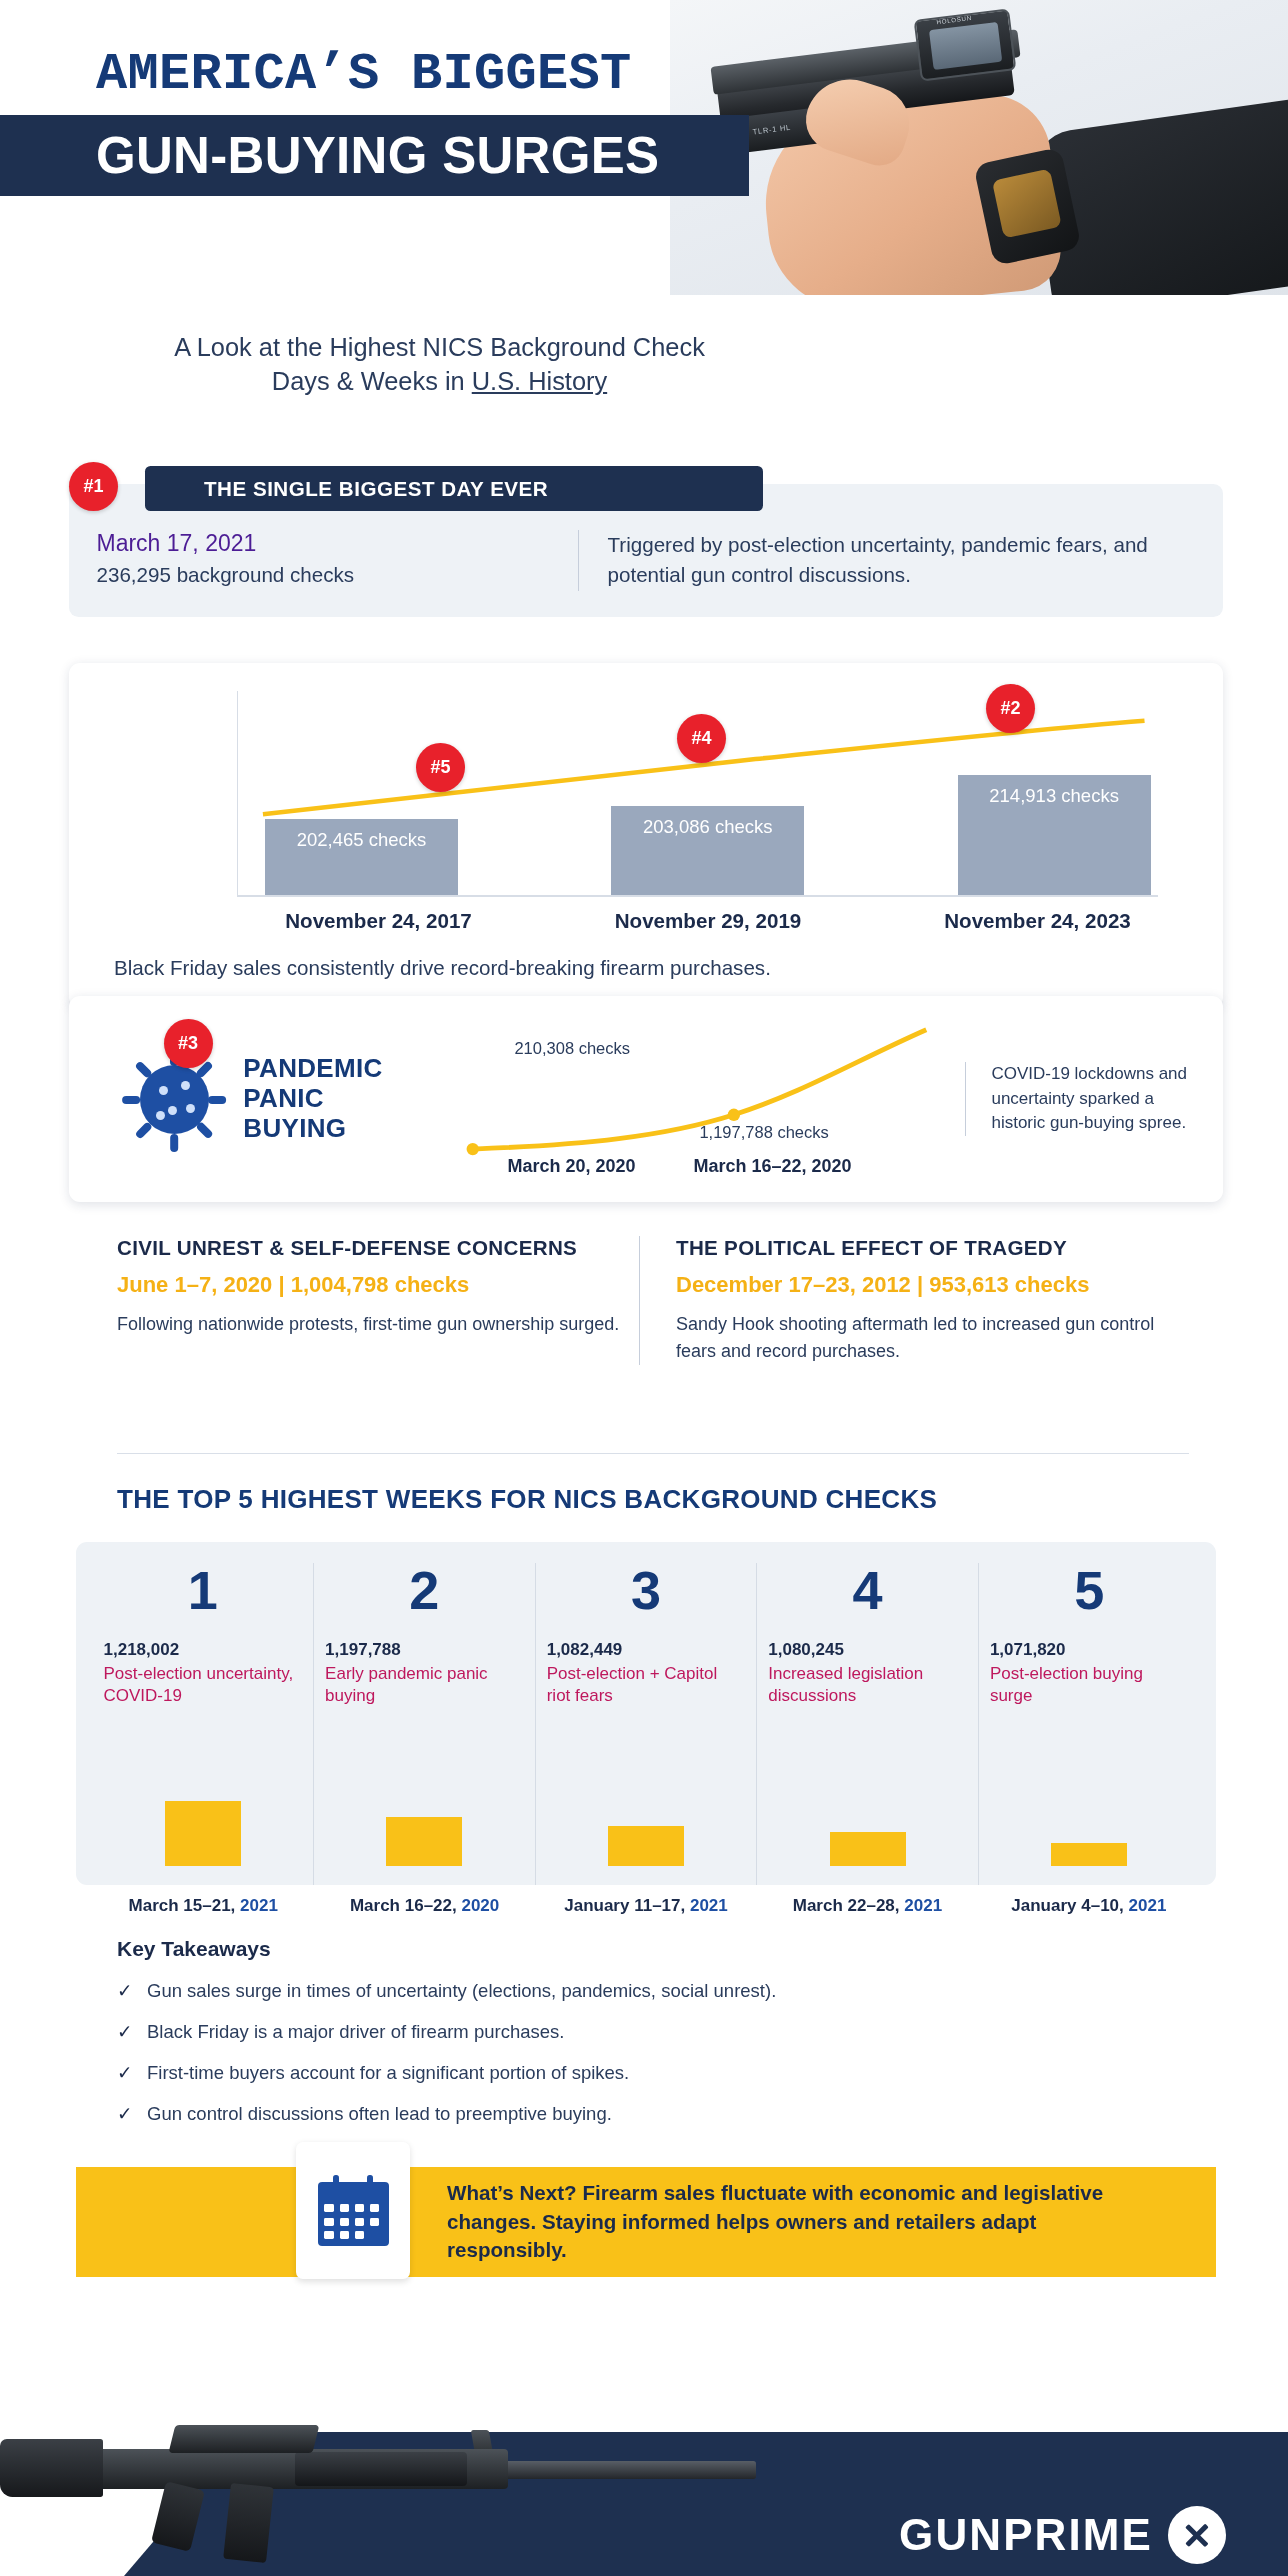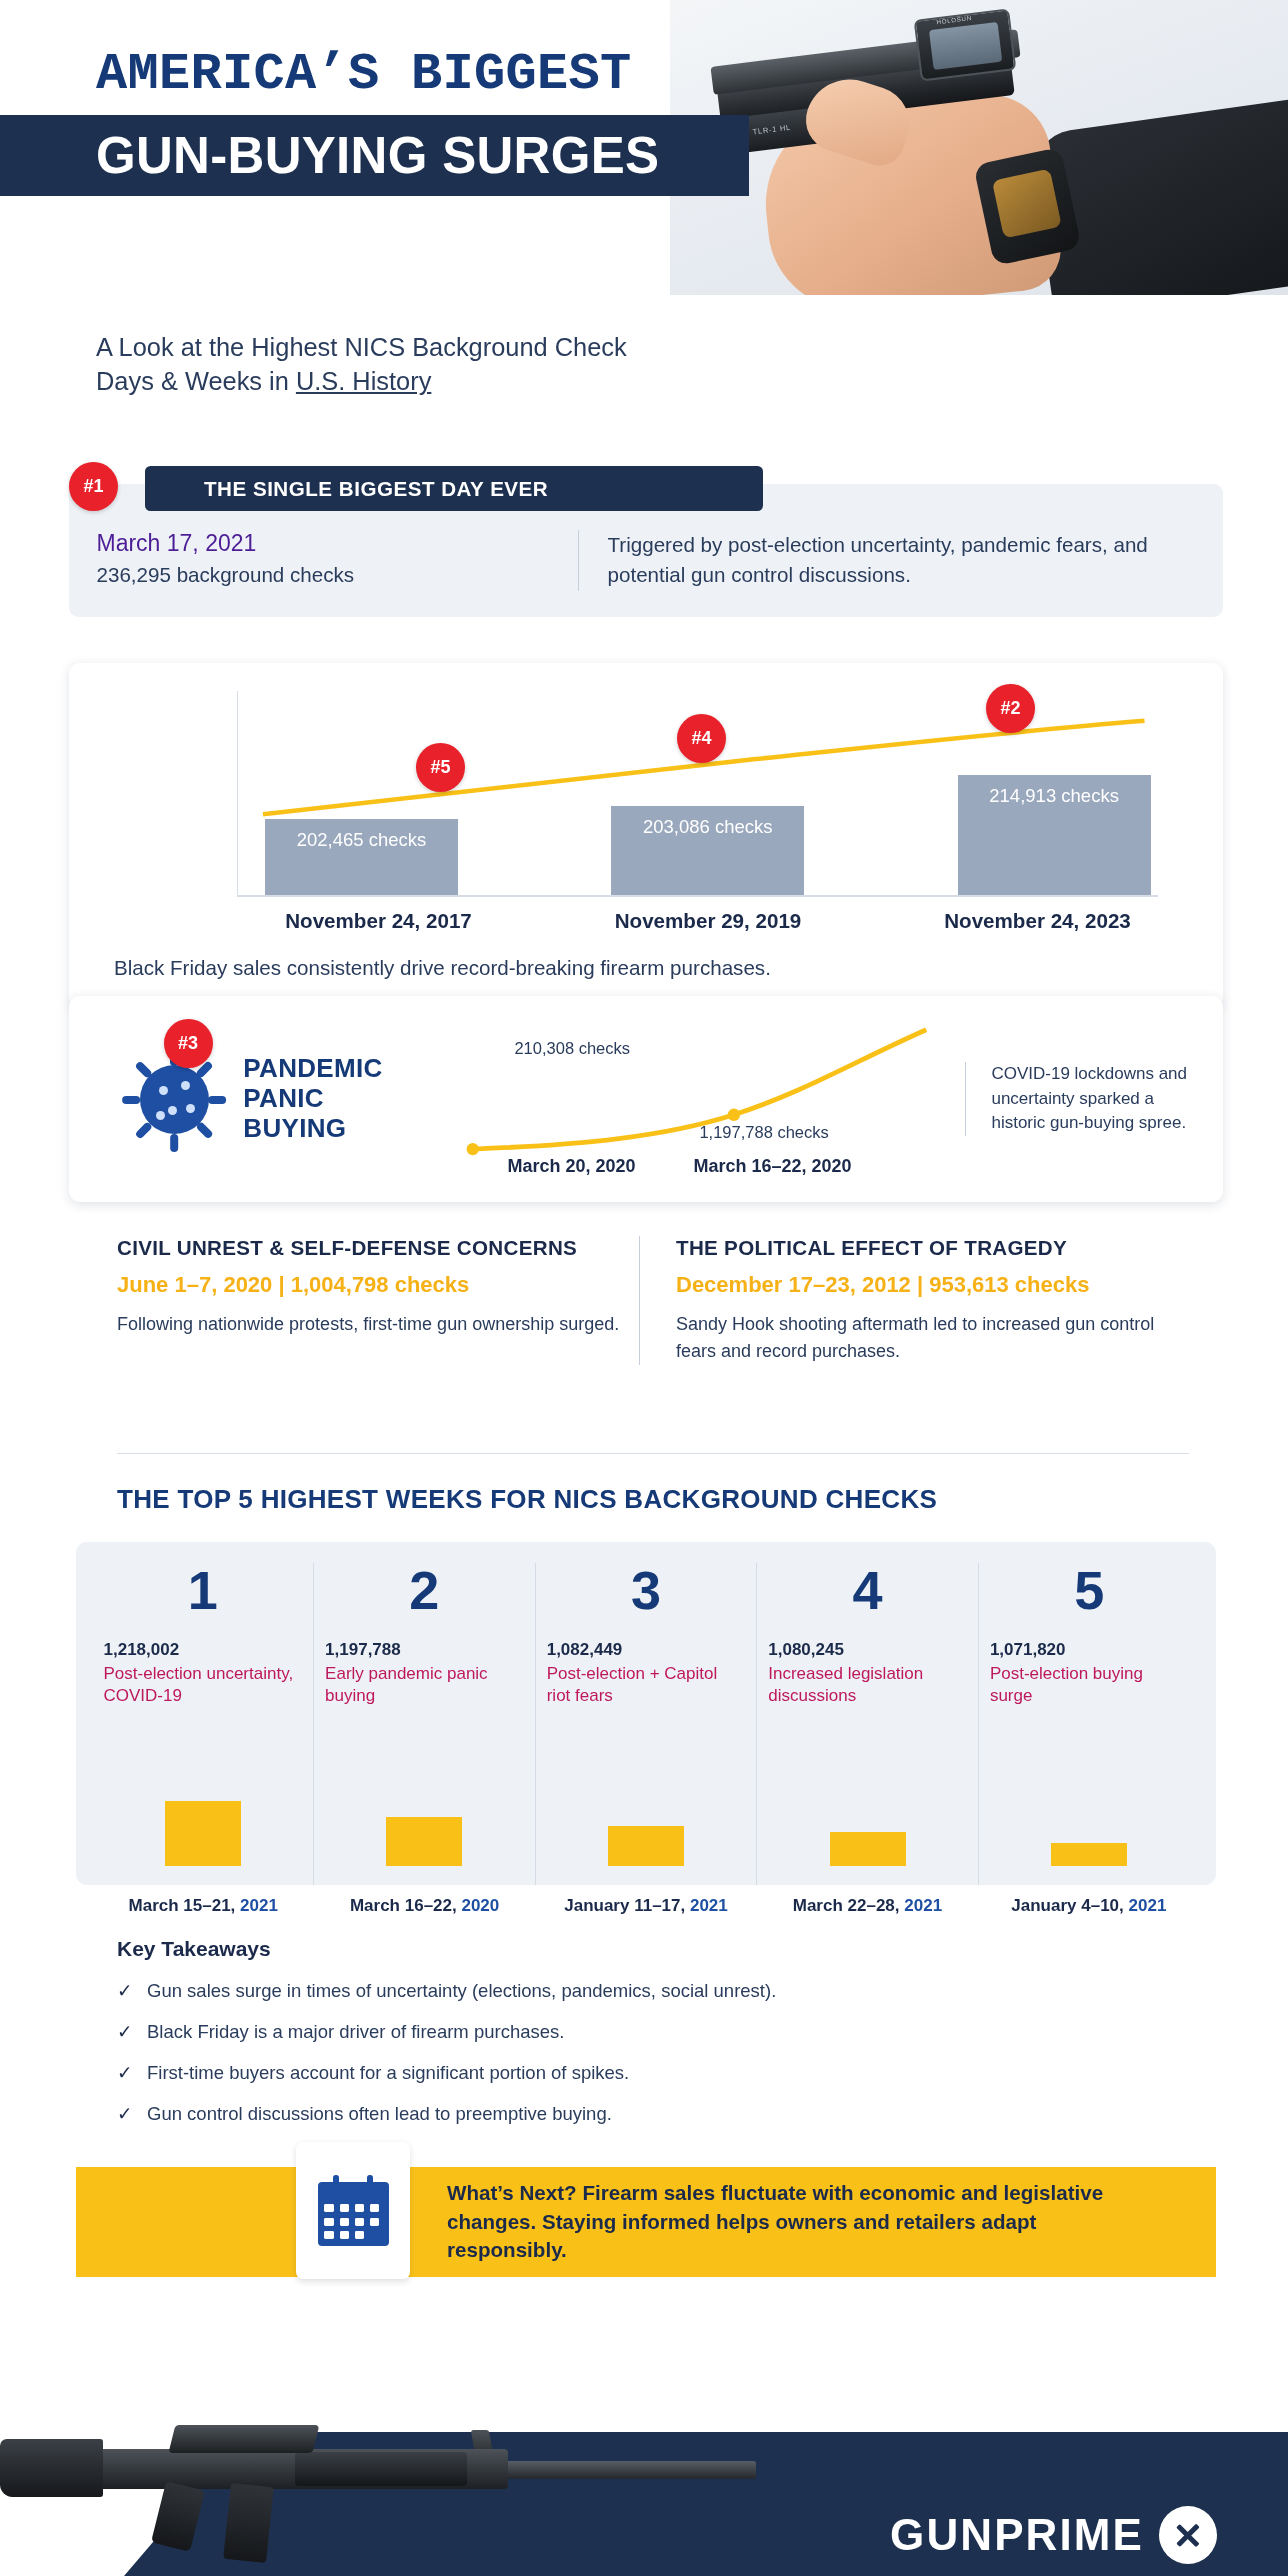--- a/index.html
+++ b/index.html
@@ -84,21 +84,21 @@
     font-size: 52px; font-weight: 800; letter-spacing: 0.3px; color: #153a77;
     padding-left: 96px; line-height: 1.05; font-stretch: condensed; font-family: Liberation Mono, monospace;
   }
   .title-bar {
     margin-top: 12.4px; background: #1e3050; height: 81px;
     display: flex; align-items: center; padding-left: 96px; width: 749px;
   }
   .title-2 { font-size: 51px; font-weight: 800; color: #fff; letter-spacing: 0.3px; line-height: 1; }
   .subtitle {
     position: absolute; left: 96px; top: 330px; width: 687px;
-    font-size: 25.4px; line-height: 1.35; color: #2a3c5c; font-weight: 400;
+    font-size: 25.4px; line-height: 1.35; color: #2a3c5c; font-weight: 400; text-align: center;
   }
   .subtitle .ul { text-decoration: underline; }
 
   
   .s1 { position: absolute; left: 69px; top: 466px; width: 1154px; }
   .s1-panel { background:#eef2f6; border-radius: 9.6px; padding: 25px 27.5px 26px 27.5px; margin-top: 18px;}
   .ribbon {
     position: absolute; left: 76px; top: 0; width: 618px; height: 45px;
     background: #1e3050; border-radius: 5.5px; display:flex; align-items:center;
     padding-left: 59px; color:#fff; font-size: 20.6px; font-weight: 800; letter-spacing: 0.5px;
@@ -193,21 +193,21 @@
   .foot-bg { position:absolute; right:0; top: 41px; width: 1288px; height: 144px; background:#1e3050; clip-path: polygon(247px 0, 1288px 0, 1288px 144px, 124px 144px);}
   .rifle { position:absolute; left: 0; top: 6.9px; width: 769px; height: 158px;}
   .r-barrel { position:absolute; left: 481px; top: 63px; width: 275px; height: 18px; background: linear-gradient(180deg,#585e66,#23262a); border-radius: 2.7px;}
   .r-upper { position:absolute; left: 82px; top: 51px; width: 426px; height: 40px; background: linear-gradient(180deg,#4c5258,#1d2023); border-radius: 4.1px;}
   .r-hand { position:absolute; left: 295px; top: 54px; width: 172px; height: 34px; background: linear-gradient(180deg,#3b4046,#141619); border-radius: 4.1px;}
   .r-carry { position:absolute; left: 172px; top: 27.5px; width: 144px; height: 27.5px; background: linear-gradient(180deg,#4c5258,#1d2023); border-radius: 4.1px; transform: skewX(-14deg);}
   .r-stock { position:absolute; left: 0; top: 41px; width: 103px; height: 58px; background: linear-gradient(180deg,#3b4046,#16181b); border-radius: 6.9px 2.7px 2.7px 12.4px;}
   .r-grip { position:absolute; left: 158px; top: 87px; width: 40px; height: 63px; background: linear-gradient(180deg,#2f3338,#15171a); border-radius: 5.5px; transform: rotate(14deg);}
   .r-mag { position:absolute; left: 227px; top: 87px; width: 43px; height: 76px; background: linear-gradient(180deg,#2f3338,#15171a); border-radius: 4.1px; transform: rotate(6deg);}
   .r-front { position:absolute; left: 474px; top: 32px; width: 18px; height: 36px; background: linear-gradient(180deg,#4c5258,#1d2023); border-radius: 2.7px; transform: skewX(10deg);}
-  .brand { position:absolute; right: 71px; top: 115px; display:flex; align-items:center; gap: 15px;}
+  .brand { position:absolute; right: 62px; top: 115px; display:flex; align-items:center; gap: 15px;}
   .brand-name { font-size: 44px; font-weight: 800; color:#fff; letter-spacing: 2.1px;}
   .brand-mark { width: 58px; height: 58px; border-radius: 50%; background:#fff; position:relative;}
   .brand-mark:before, .brand-mark:after {
     content:""; position:absolute; left: 15px; top: 27px; width: 27.5px; height: 4.8px; background:#1e3050; border-radius:1.4px;
   }
   .brand-mark:before { transform: rotate(45deg);} .brand-mark:after { transform: rotate(-45deg);}
 </style>
 </head>
 <body>
 

